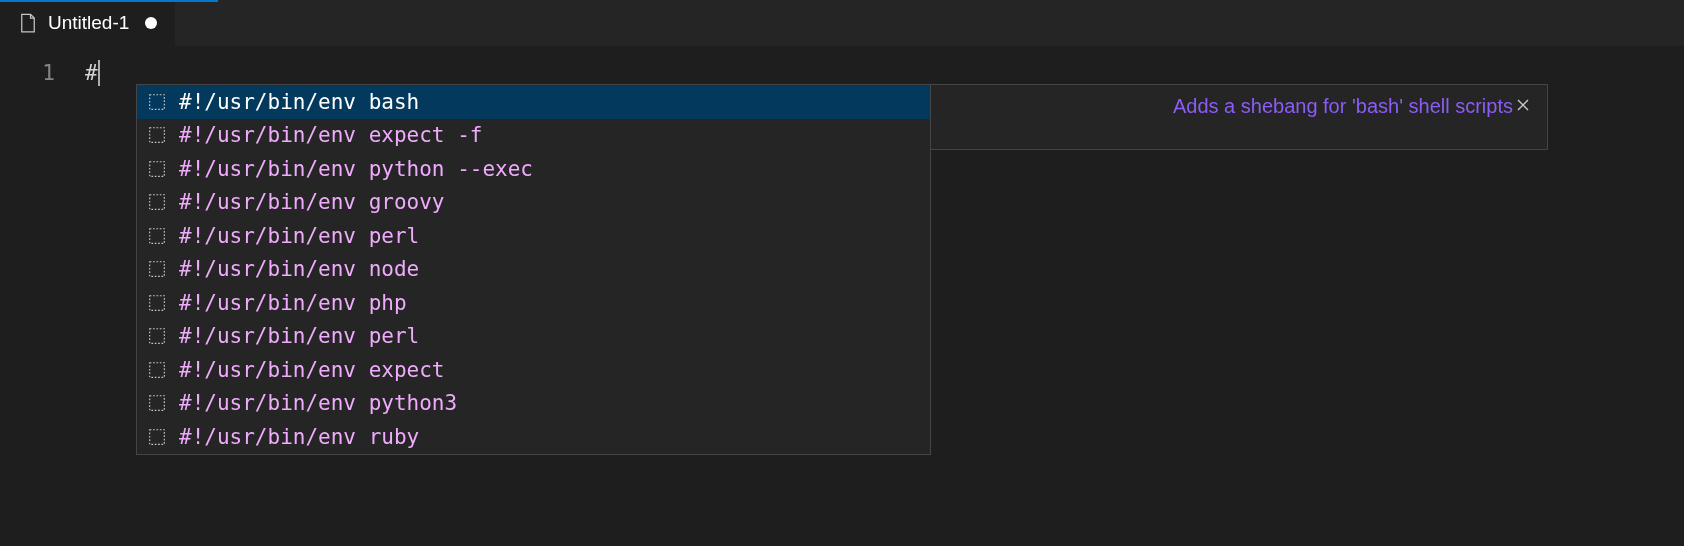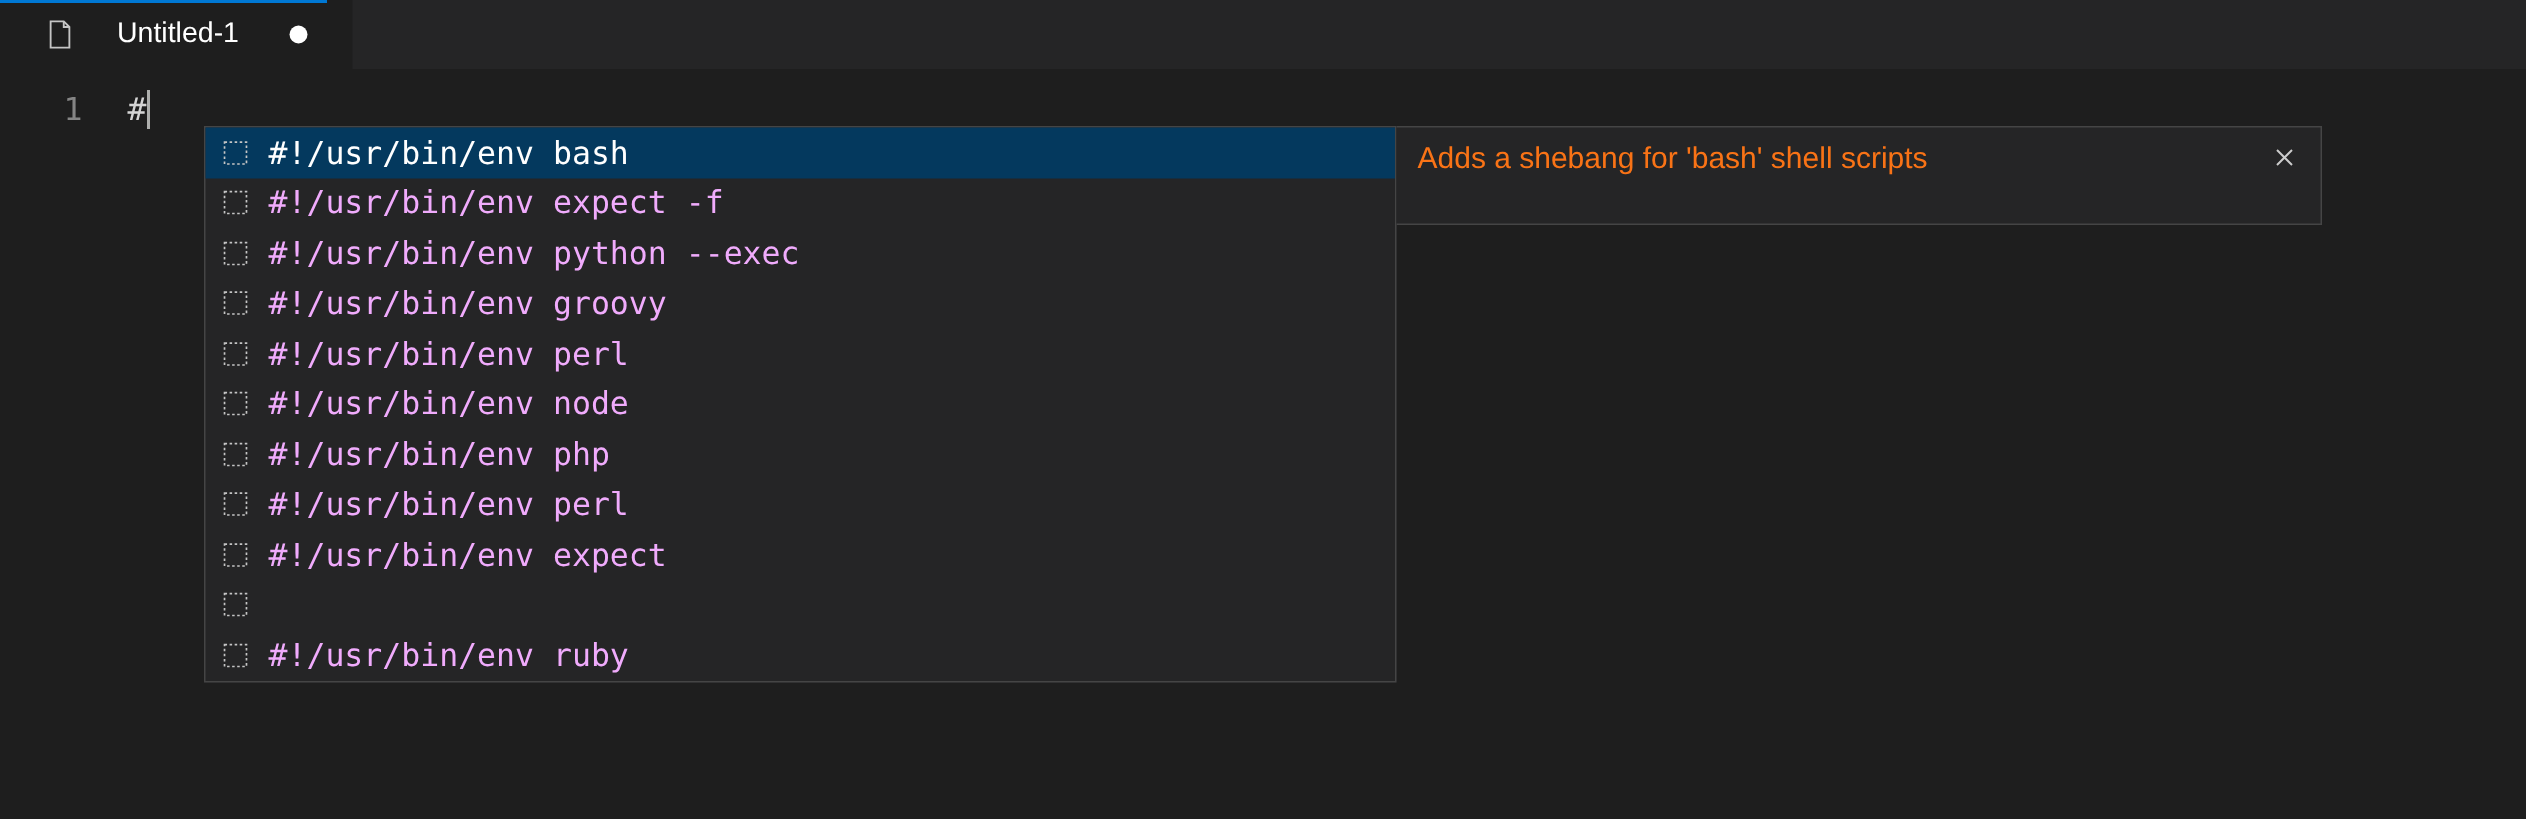--- a/index.html
+++ b/index.html
@@ -24,22 +24,22 @@
       top: 0;
       left: 0;
       width: 218px;
       height: 2px;
       background: #0078d4;
     }
     .tab {
       display: flex;
       align-items: center;
       background: #1e1e1e;
-      padding: 0 30px;
-      gap: 28px;
+      padding: 0 18px;
+      gap: 10px;
       border-right: 1px solid #252526;
     }
     .tab-icon {
       width: 20px;
       height: 20px;
       display: flex;
       align-items: center;
       justify-content: center;
     }
     .tab-label {
@@ -90,20 +90,21 @@
       height: 26px;
       background: #aeafad;
       vertical-align: middle;
     }
     .suggest-widget {
       position: absolute;
       top: 84px;
       left: 136px;
       display: flex;
       z-index: 10;
+      text-align: right;
     }
     .suggest-list {
       width: 795px;
       background: #252526;
       border: 1px solid #454545;
       font-family: "SF Mono", Monaco, Menlo, Consolas, monospace;
       font-size: 21px;
     }
     .suggest-item {
       display: flex;
@@ -128,21 +129,21 @@
     .suggest-label {
       white-space: pre;
     }
     .suggest-details {
       width: 617px;
       background: #252526;
       border: 1px solid #454545;
       border-left: none;
       padding: 10px 14px;
       font-size: 20px;
-      color: #f97316;
+      color: #8b5cf6;
       display: flex;
       align-items: flex-start;
       justify-content: space-between;
       height: 66px;
     }
     .details-text {
       flex: 1;
     }
     .details-close {
       width: 20px;
@@ -255,20 +256,21 @@
           </svg>
       </span>
       <span class="suggest-label">#!/usr/bin/env expect</span>
     </div>
     <div class="suggest-item">
       <span class="snippet-icon">
         <svg width="18" height="18" viewBox="0 0 16 16">
             <rect x="1.5" y="1.5" width="13" height="13" stroke="#c5c5c5" stroke-width="1" fill="none" stroke-dasharray="1.5 1.5"></rect>
           </svg>
       </span>
+      <span class="suggest-label">#!/usr/bin/env python3</span>
     </div>
     <div class="suggest-item">
       <span class="snippet-icon">
         <svg width="18" height="18" viewBox="0 0 16 16">
             <rect x="1.5" y="1.5" width="13" height="13" stroke="#c5c5c5" stroke-width="1" fill="none" stroke-dasharray="1.5 1.5"></rect>
           </svg>
       </span>
       <span class="suggest-label">#!/usr/bin/env ruby</span>
     </div>
   </div>

